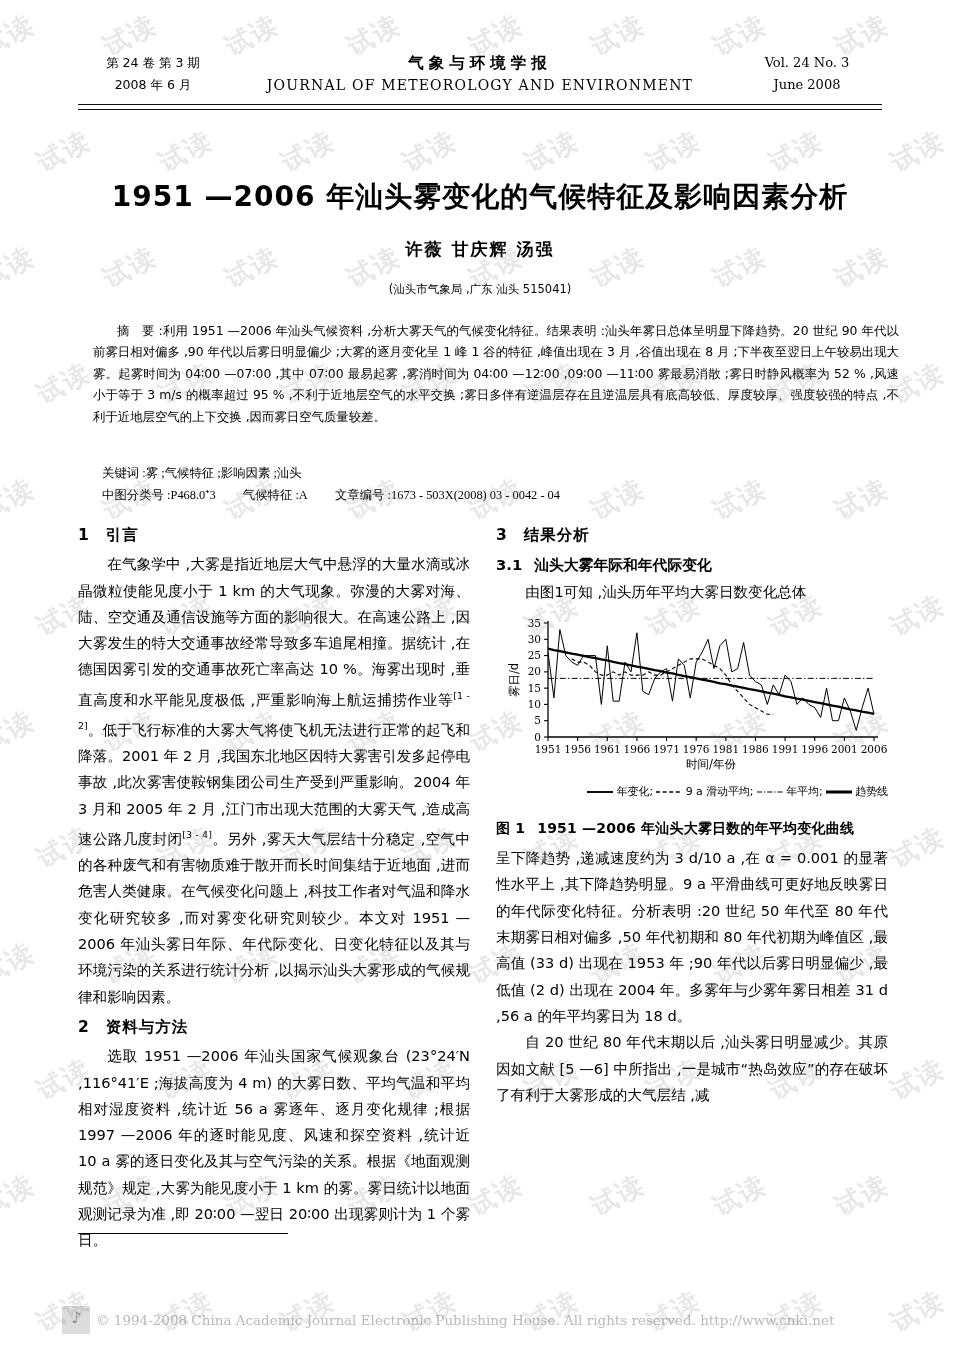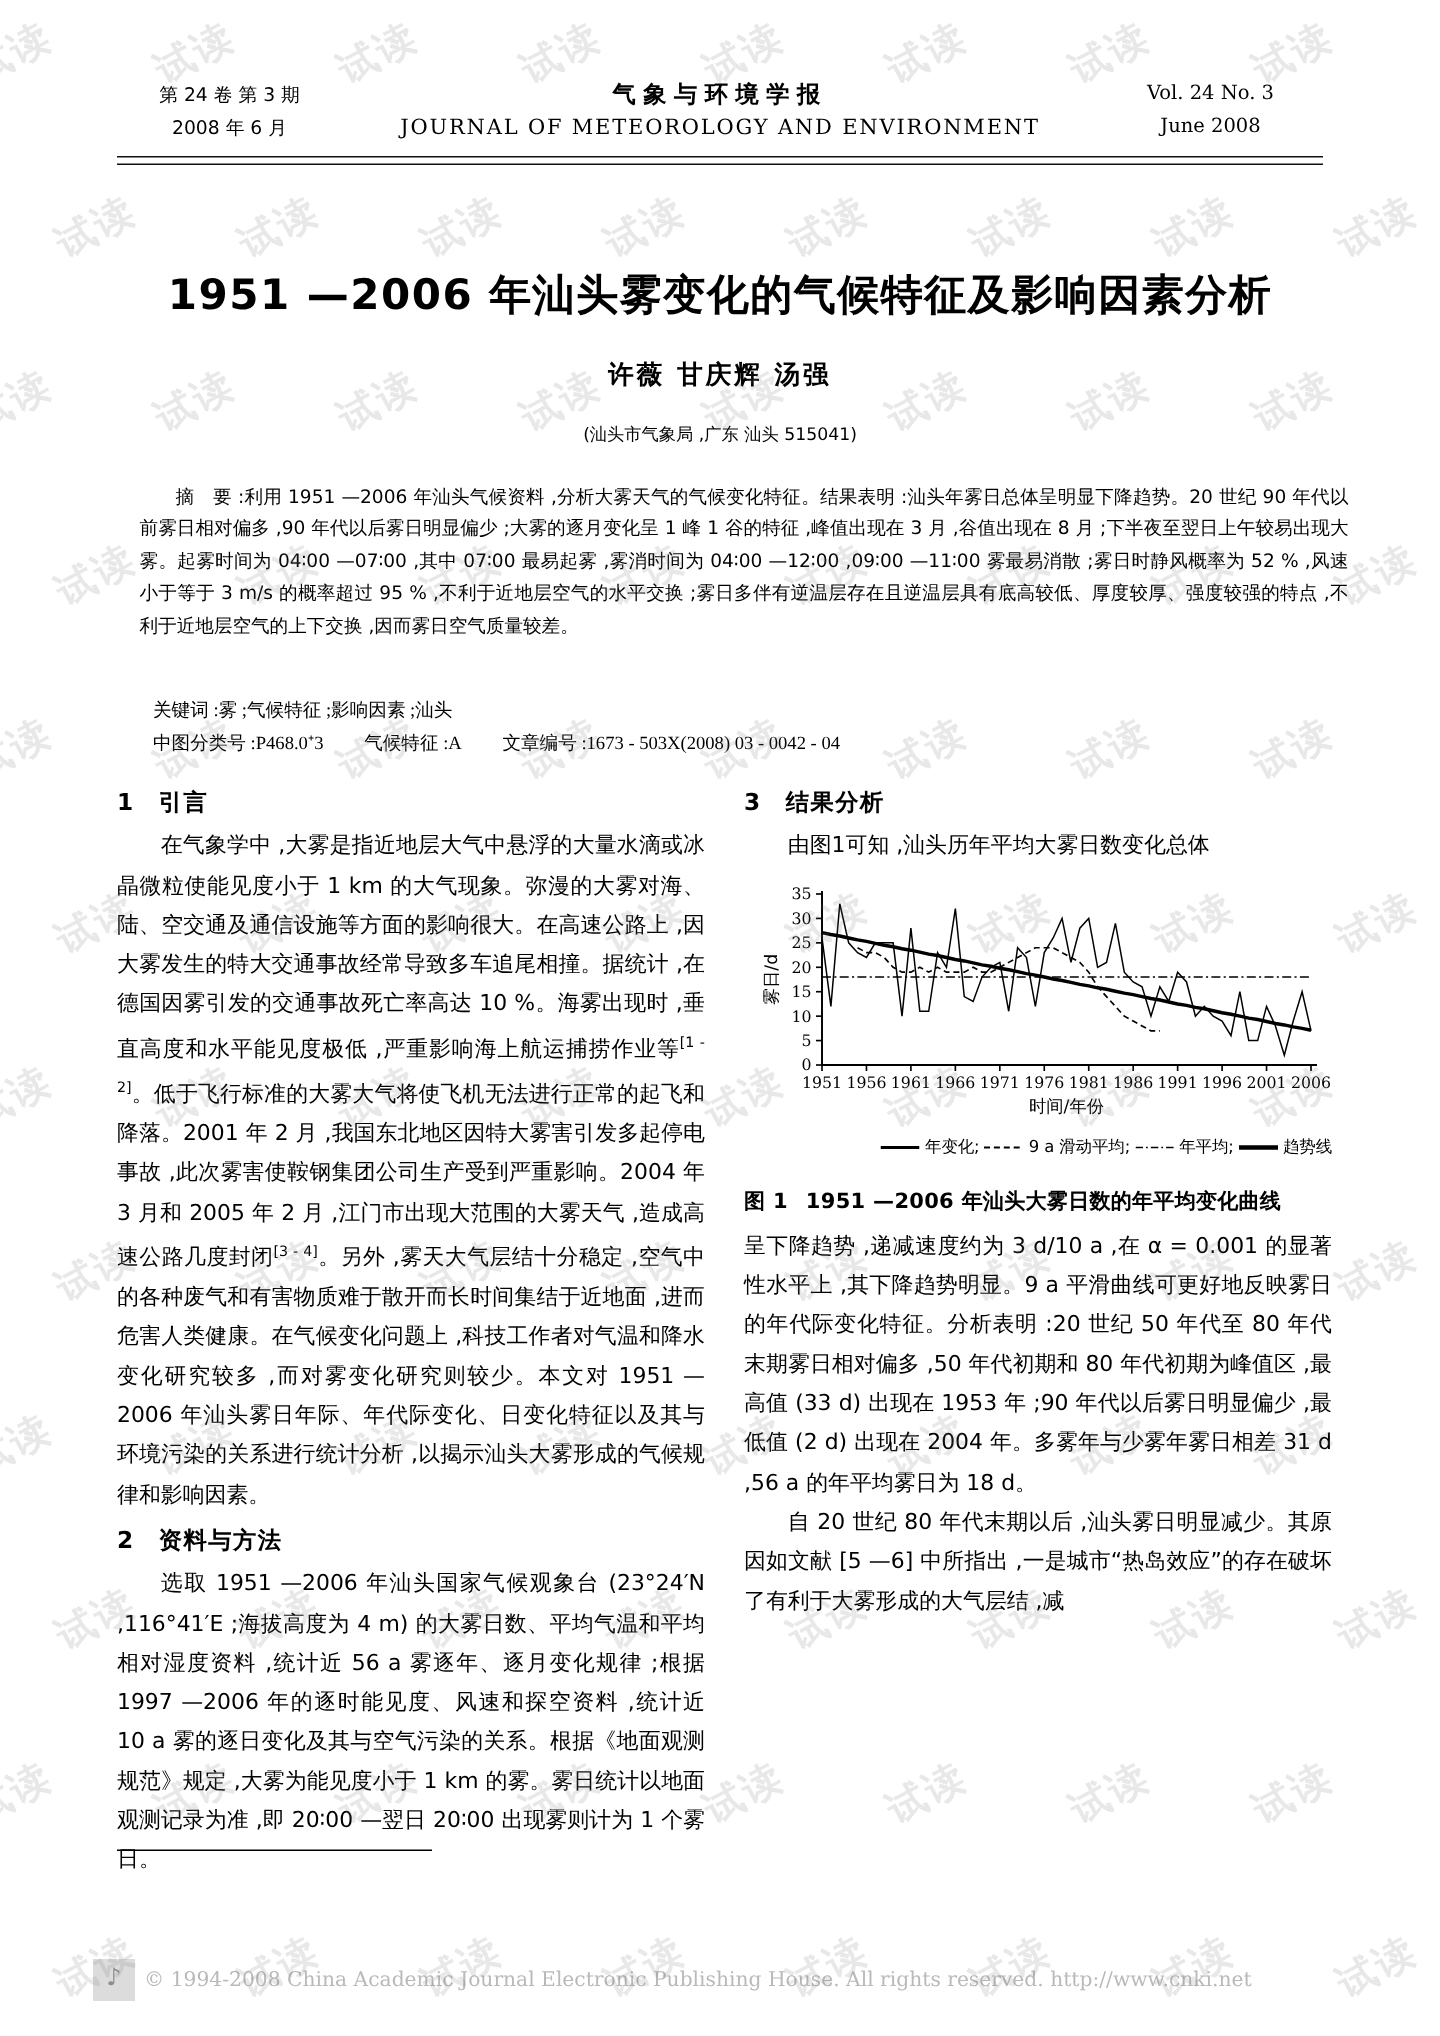--- a/index.html
+++ b/index.html
@@ -286,20 +286,23 @@
 
     <div class="h2">
       <span class="num">2</span><span>资料与方法</span>
     </div>
     <p class="p">选取 1951 —2006 年汕头国家气候观象台 (23°24′N ,116°41′E ;海拔高度为 4 m) 的大雾日数、平均气温和平均相对湿度资料 ,统计近 56 a 雾逐年、逐月变化规律 ;根据 1997 —2006 年的逐时能见度、风速和探空资料 ,统计近 10 a 雾的逐日变化及其与空气污染的关系。根据《地面观测规范》规定 ,大雾为能见度小于 1 km 的雾。雾日统计以地面观测记录为准 ,即 20∶00 —翌日 20∶00 出现雾则计为 1 个雾日。</p>
   </div>
 
   <div class="col col-right">
     <div class="h2">
       <span class="num">3</span><span>结果分析</span>
+    </div>
+    <div class="h3">
+      <span class="num">3.1</span><span>汕头大雾年际和年代际变化</span>
     </div>
     <p class="p">由图1可知 ,汕头历年平均大雾日数变化总体</p>
 
     <div class="figure">
       <div class="chart-wrap">
         <svg id="chart-svg" width="392" height="172" viewBox="0 0 392 172">
             <line x1="52" y1="10" x2="52" y2="126" stroke="#000" stroke-width="1.3"></line>
             <line x1="52" y1="126" x2="382" y2="126" stroke="#000" stroke-width="1.3"></line>
             <line x1="48" y1="126" x2="52" y2="126" stroke="#000" stroke-width="1.1"></line>
             <text x="45" y="129.6" text-anchor="end" font-size="10.5" font-family="&quot;DejaVu Serif&quot;, serif">0</text>

